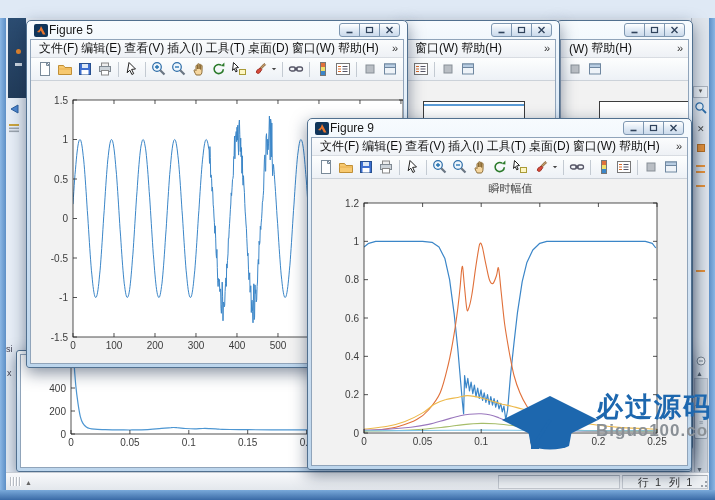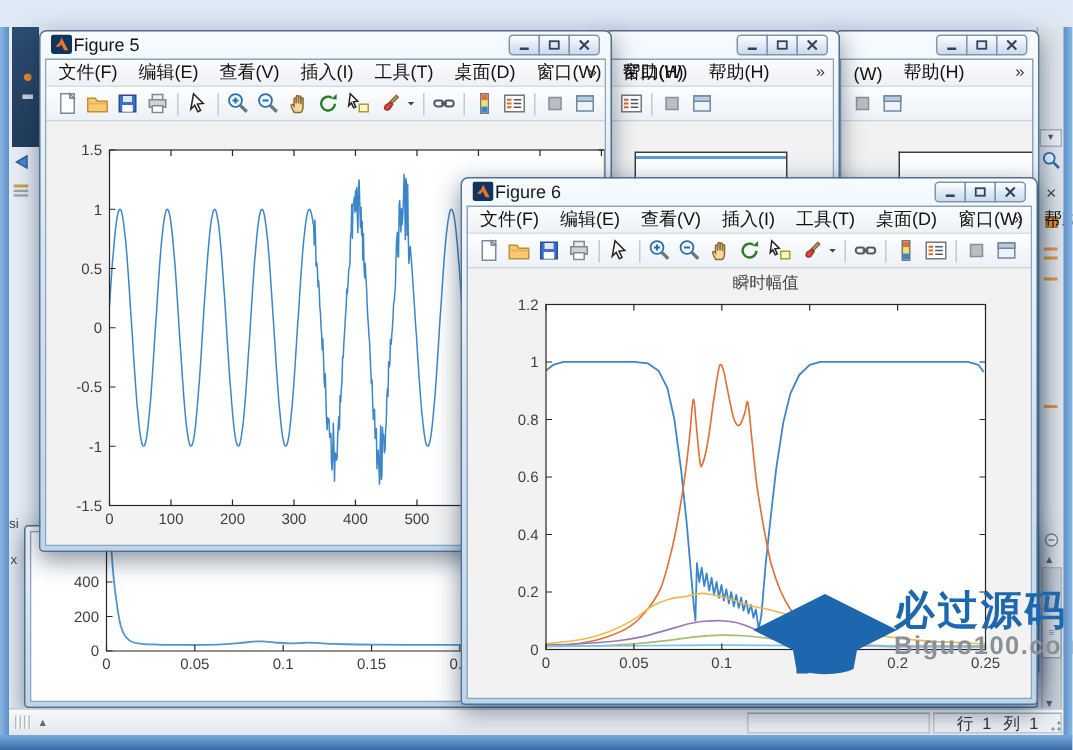--- a/index.html
+++ b/index.html
@@ -67,21 +67,21 @@
     background:#f0f0f0; border:1px solid #90a4ba; display:flex; flex-direction:column; }
   .fig-title { position:absolute; top:2px; left:22px; font-size:12px; color:#161616; }
   .fig-icon { position:absolute; top:2px; left:7px; }
   .winbtns { position:absolute; top:2px; right:7px; display:flex; }
   .winbtn { width:21px; height:14px; border:1px solid #7e97b1; margin-left:-1px;
     background:linear-gradient(#ffffff,#e3ecf6 45%,#cbdaeb);
     display:flex; align-items:center; justify-content:center; }
   .winbtn:first-child { border-radius:3px 0 0 3px; }
   .winbtn:last-child  { border-radius:0 3px 3px 0; }
   .menubar { height:18px; flex:0 0 18px; background:linear-gradient(#fbfcfd,#eef1f5);
-    border-bottom:1px solid #d8dce2; display:flex; align-items:center; gap:14px;
+    border-bottom:1px solid #d8dce2; display:flex; align-items:center; gap:3px;
     padding-left:8px; font-size:12px; color:#111; position:relative; }
   .menu-item { white-space:nowrap; }
   .menu-ovf { position:absolute; right:5px; top:2px; font-size:11px; color:#333; }
   .toolbar { height:23px; flex:0 0 23px; background:linear-gradient(#fdfefe,#edf1f6);
     border-bottom:1px solid #ccd2d9; display:flex; align-items:center; padding-left:4px; }
   .tbi { width:20px; height:20px; display:flex; align-items:center; justify-content:center; }
   .tbi.narrow { width:10px; }
   .tsep { width:1px; height:15px; background:#c3cad2; margin:0 3px; flex:0 0 1px; }
   .client { flex:1 1 auto; background:#f2f2f2; overflow:hidden; position:relative; }
   .axes-frag { position:absolute; background:#fff; border:1px solid #3c3c3c; }
@@ -501,21 +501,21 @@
     </div>
   </div>
 
   <div class="win" style="left:307px; top:118px; width:385px; height:352px; z-index:20;">
     <div class="fig-icon">
       <svg width="14" height="13" viewBox="0 0 14 13">
           <rect x="0" y="0" width="14" height="13" rx="2" fill="#10355a"></rect>
           <path d="M7 2 L11.5 10.5 L8.8 10.5 L6.8 6.6 L5.4 8.4 L3 8.0 L5.8 5.2 Z" fill="#e8742c"></path>
         </svg>
     </div>
-    <div class="fig-title">Figure 6</div>
+    <div class="fig-title">Figure 9</div>
     <div class="winbtns">
       <div class="winbtn">
           <svg width="9" height="8" viewBox="0 0 9 8">
             <path d="M1.5 6.5 H7.5" stroke="#30435c" stroke-width="1.6"></path>
           </svg>
         </div>
       <div class="winbtn">
           <svg width="9" height="8" viewBox="0 0 9 8">
             <rect x="1.5" y="1.5" width="6" height="5" fill="none" stroke="#30435c" stroke-width="1.2"></rect>
           </svg>

